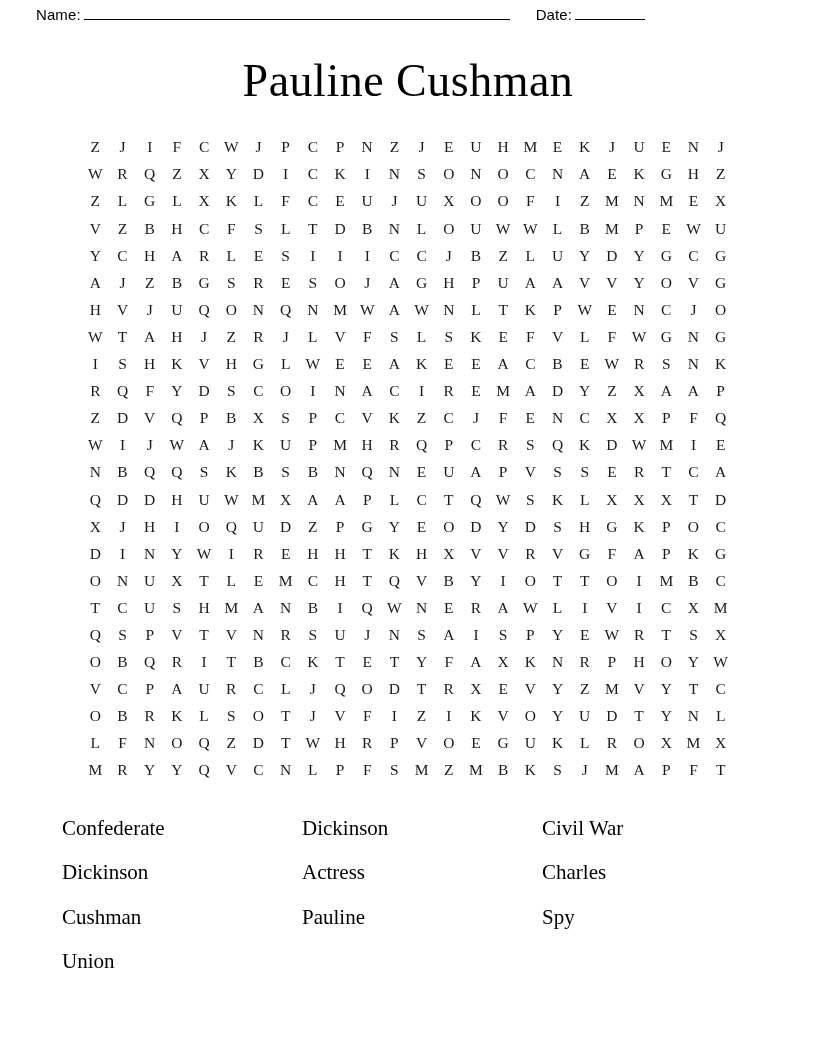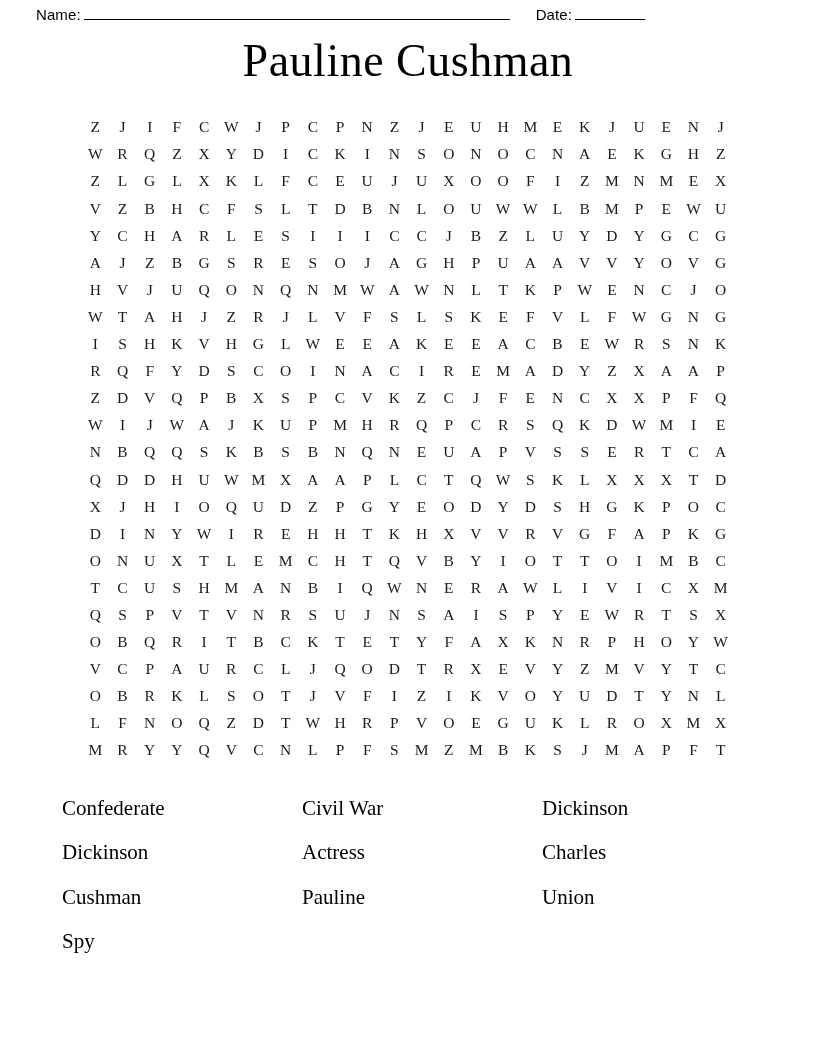--- a/index.html
+++ b/index.html
@@ -44,21 +44,21 @@
   .rule-date { width: 70px; }
   .spacer { flex: 0 0 26px; }
 
   
   .puzzle-title {
     text-align: center;
     font-family: "Liberation Serif", "DejaVu Serif", serif;
     font-size: 46px;
     font-weight: normal;
     letter-spacing: 0.5px;
-    margin: 14px 0 0 0;
+    margin: 34px 0 0 0;
     padding: 0;
     line-height: 1.05;
   }
 
   
   .grid-wrap {
     margin-top: 28px;
     display: flex;
     justify-content: center;
   }
@@ -683,24 +683,24 @@
       <div class="cell">M</div>
       <div class="cell">A</div>
       <div class="cell">P</div>
       <div class="cell">F</div>
       <div class="cell">T</div>
     </div>
 </div>
 
 <div class="word-list" id="word-list">
     <div class="word">Confederate</div>
+    <div class="word">Dickinson</div>
     <div class="word">Civil War</div>
-    <div class="word">Dickinson</div>
     <div class="word">Dickinson</div>
     <div class="word">Actress</div>
     <div class="word">Charles</div>
     <div class="word">Cushman</div>
     <div class="word">Pauline</div>
+    <div class="word">Spy</div>
     <div class="word">Union</div>
-    <div class="word">Spy</div>
     <div class="word"></div>
     <div class="word"></div>
   </div>
 
 </body></html>

